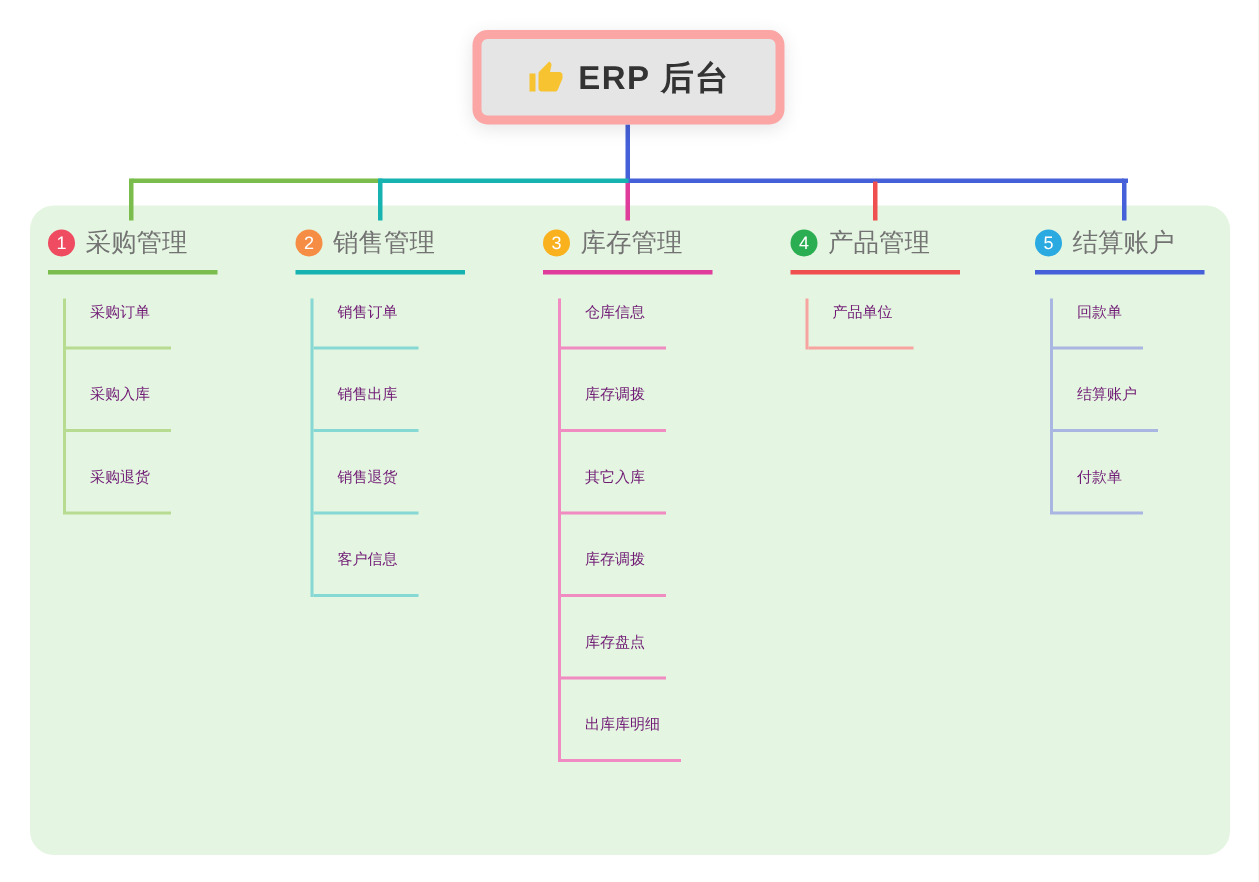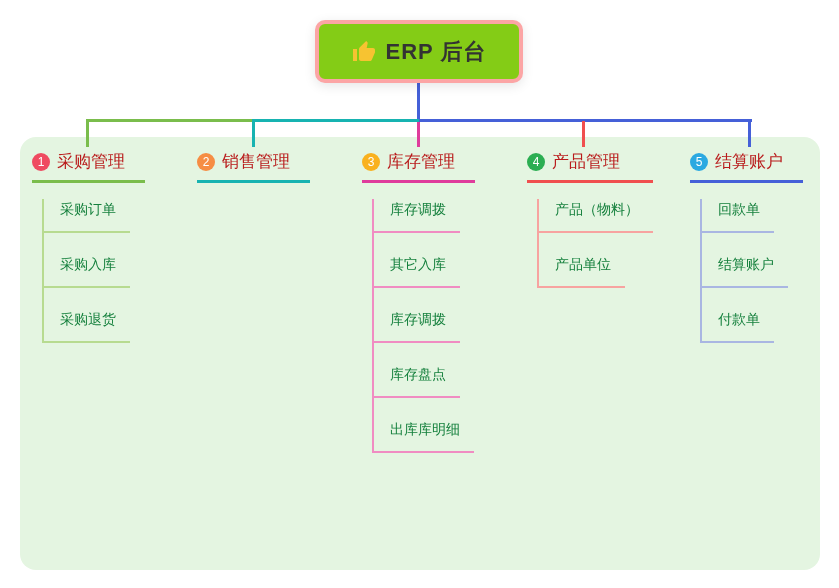--- a/index.html
+++ b/index.html
@@ -10,22 +10,22 @@
     background: #ffffff;
     overflow: hidden;
     font-family: "Liberation Sans", "DejaVu Sans", sans-serif;
   }
 
   
   .root-card {
     position: absolute;
     left: 315px; top: 20px;
     width: 208px; height: 63px;
-    background: #84cc16;
-    border: 4px solid #fca5a5;
+    background: #e5e5e5;
+    border: 6px solid #fca5a5;
     border-radius: 10px;
     box-shadow: 0 3px 12px rgba(0,0,0,0.10);
     display: flex; align-items: center; justify-content: center;
     gap: 10px;
     z-index: 5;
     cursor: pointer;
   }
   .root-label {
     font-size: 22px;
     font-weight: 600;
@@ -64,35 +64,35 @@
     border-radius: 50%;
     background: var(--badge);
     color: #ffffff;
     font-size: 12px; line-height: 18px;
     text-align: center;
     flex: 0 0 18px;
   }
   .branch-label {
     font-size: 17px;
     font-weight: 500;
-    color: #b91c1c;
+    color: #737373;
     white-space: nowrap;
   }
   .children {
     margin-left: 10px;
     border-left: 2px solid var(--cl);
   }
   .item {
     width: max-content;
     margin-top: 21px;
     padding: 0 14px 12px 16px;
     border-bottom: 2px solid var(--cl);
-    font-size: 14px;
+    font-size: 10px;
     line-height: 20px;
-    color: #15803d;
+    color: #701a75;
     white-space: nowrap;
     cursor: pointer;
   }
   .item:first-child { margin-top: 16px; }
 </style>
 </head>
 <body style="--canvas-bg: #E4F5E1;">
 
 <div class="canvas"></div>
 
@@ -129,43 +129,49 @@
     <div class="item">采购入库</div>
     <div class="item">采购退货</div>
   </div>
 </div>
 
 <div class="branch" style="left: 197px; --c: #17B3B1; --cl: #86D8D4; --badge: #F68D44;">
   <div class="branch-header">
     <span class="badge">2</span>
     <span class="branch-label">销售管理</span>
   </div>
+  <div class="children">
+    <div class="item">销售订单</div>
+    <div class="item">销售出库</div>
+    <div class="item">销售退货</div>
+    <div class="item">客户信息</div>
+  </div>
 </div>
 
 <div class="branch" style="left: 362px; --c: #DF3C9C; --cl: #F08CC2; --badge: #F9B11E;">
   <div class="branch-header">
     <span class="badge">3</span>
     <span class="branch-label">库存管理</span>
   </div>
   <div class="children">
+    <div class="item">仓库信息</div>
     <div class="item">库存调拨</div>
     <div class="item">其它入库</div>
     <div class="item">库存调拨</div>
     <div class="item">库存盘点</div>
     <div class="item">出库库明细</div>
   </div>
 </div>
 
 <div class="branch" style="left: 527px; --c: #F04F4F; --cl: #F7A3A0; --badge: #2BAE52;">
   <div class="branch-header">
     <span class="badge">4</span>
     <span class="branch-label">产品管理</span>
   </div>
   <div class="children">
-    <div class="item">产品（物料）</div>
     <div class="item">产品单位</div>
   </div>
 </div>
 
 <div class="branch" style="left: 690px; --c: #4560D8; --cl: #A9B6E2; --badge: #2BA9E1;">
   <div class="branch-header">
     <span class="badge">5</span>
     <span class="branch-label">结算账户</span>
   </div>
   <div class="children">

